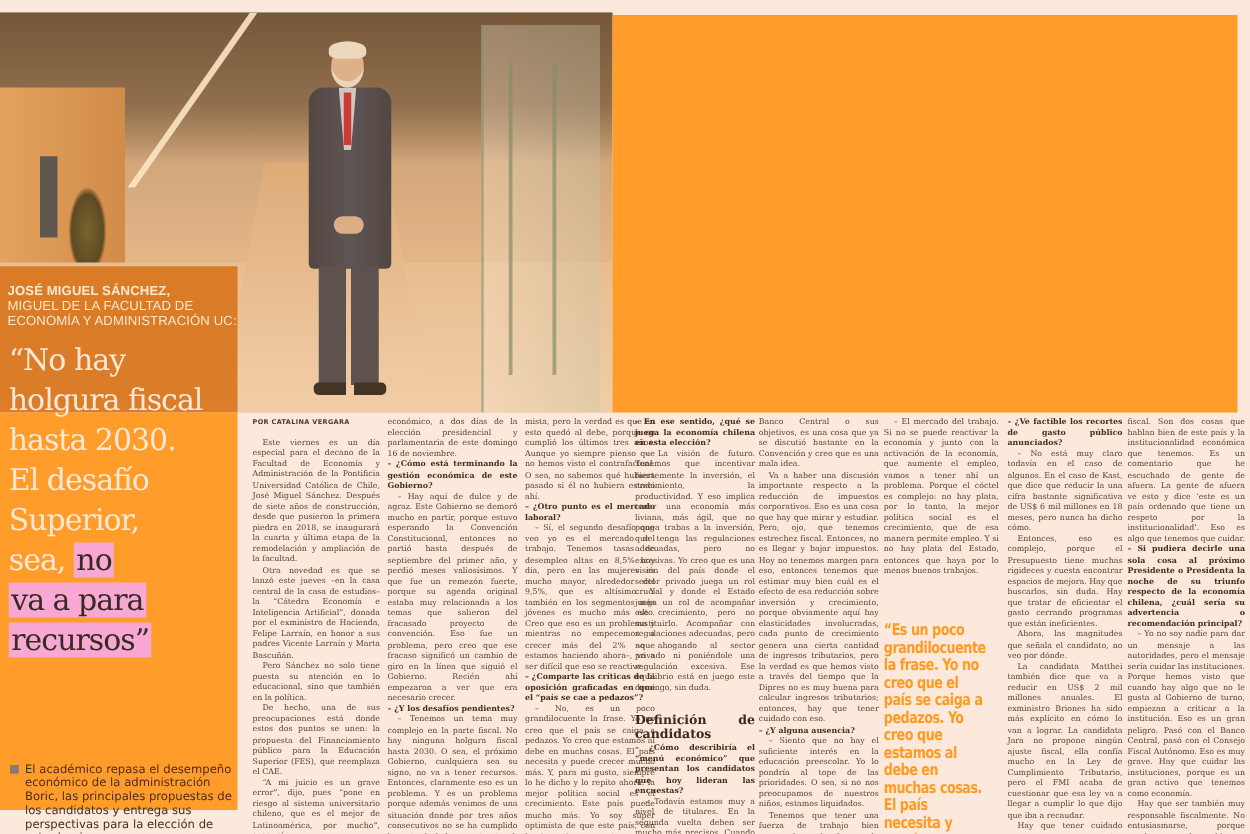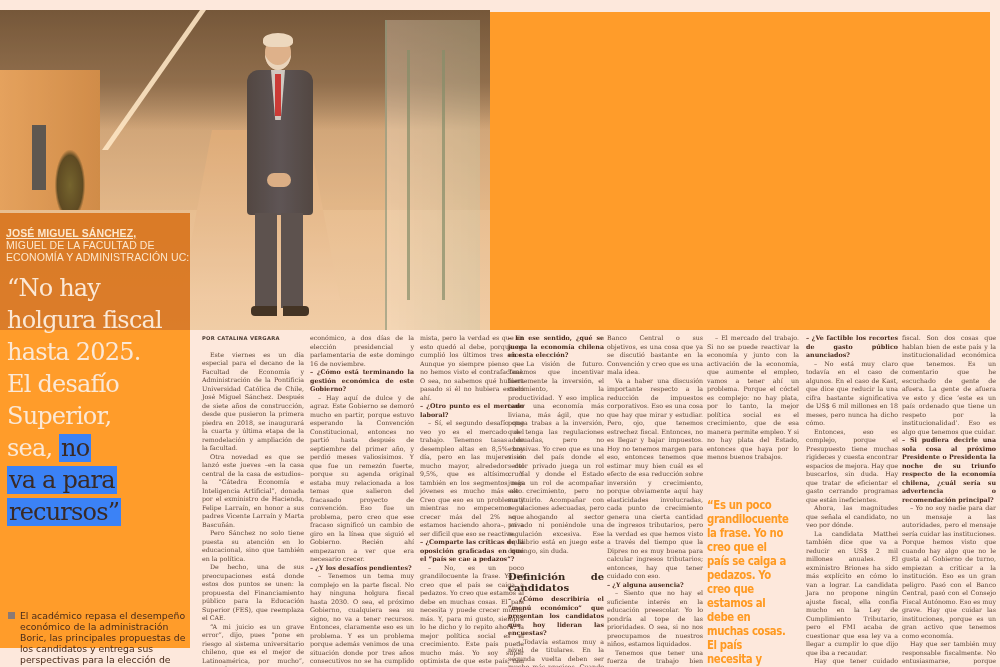--- a/index.html
+++ b/index.html
@@ -32,23 +32,23 @@
 
   
   .photo .tint { position:absolute; inset:0; background:rgba(245,150,40,.18); }
 
   
   .title-panel { position:absolute; left:0; top:213px; width:190px; height:117px; background:rgba(215,110,20,.85); }
   .orange-left { position:absolute; left:0; top:330px; width:190px; height:318px; background:#ff9c2a; }
   .orange-right { position:absolute; left:490px; top:12px; width:500px; height:318px; background:#ff9c2a; }
 
   .kicker { position:absolute; left:6px; top:227px; width:185px; font-family:"Liberation Sans", sans-serif; color:#fde7cc; font-size:10.5px; line-height:12px; letter-spacing:.1px; }
-  .kicker .name { font-weight:bold;text-decoration:underline; }
+  .kicker .name { font-weight:bold; }
   .headline { position:absolute; left:7px; top:272px; width:185px; font-family:"DejaVu Serif", serif; color:#fbe8d6; font-size:24px; line-height:32px; letter-spacing:-0.8px; font-weight:normal; }
-  .headline .hl { background:#3b82f6; color:#3a2a24; padding:0 2px; }
+  .headline .hl { background:#f9a8d4; color:#3a2a24; padding:0 2px; }
   .lead { position:absolute; left:8px; top:610px; width:180px; font-family:"DejaVu Sans", sans-serif; font-size:9.3px; line-height:11px; color:#4a2c1a; padding-left:12px; }
   .lead .bullet { position:absolute; left:0; top:2px; width:7px; height:7px; background:#8a7a76; }
 
   
   .col { position:absolute; font-family:"DejaVu Serif", serif; font-size:6.3px; line-height:8.5px; color:#5a4232; text-align:justify; }
   .col p { text-indent:8px; margin-bottom:0; }
   .col p.q { font-weight:bold; color:#4a2c1e; text-indent:0; }
   .col p.noindent { text-indent:0; }
   .col .byline { font-family:"DejaVu Sans", sans-serif; font-size:5.2px; font-weight:bold; letter-spacing:.3px; color:#4a3a30; margin-bottom:8px; text-indent:0; }
   .col h3 { font-family:"DejaVu Serif", serif; font-size:10px; line-height:11px; color:#3a2a20; margin:16px 0 2px; font-weight:bold; }
@@ -89,21 +89,21 @@
 
 <div class="kicker">
   <div class="name">JOSÉ MIGUEL SÁNCHEZ,</div>
   <div>MIGUEL DE LA FACULTAD DE</div>
   <div>ECONOMÍA Y ADMINISTRACIÓN UC:</div>
 </div>
 
 <h1 class="headline">
   <div>“No hay</div>
   <div>holgura fiscal</div>
-  <div>hasta 2025.</div>
+  <div>hasta 2030.</div>
   <div>El desafío</div>
   <div>Superior,</div>
   <div><span>sea, </span><span class="hl">no</span></div>
   <div><span class="hl">va a para</span></div>
   <div><span class="hl">recursos”</span></div>
 </h1>
 
 <div class="lead">
   <span class="bullet"></span>
   <span>El académico repasa el desempeño económico de la administración Boric, las principales propuestas de los candidatos y entrega sus perspectivas para la elección de este domingo.</span>

